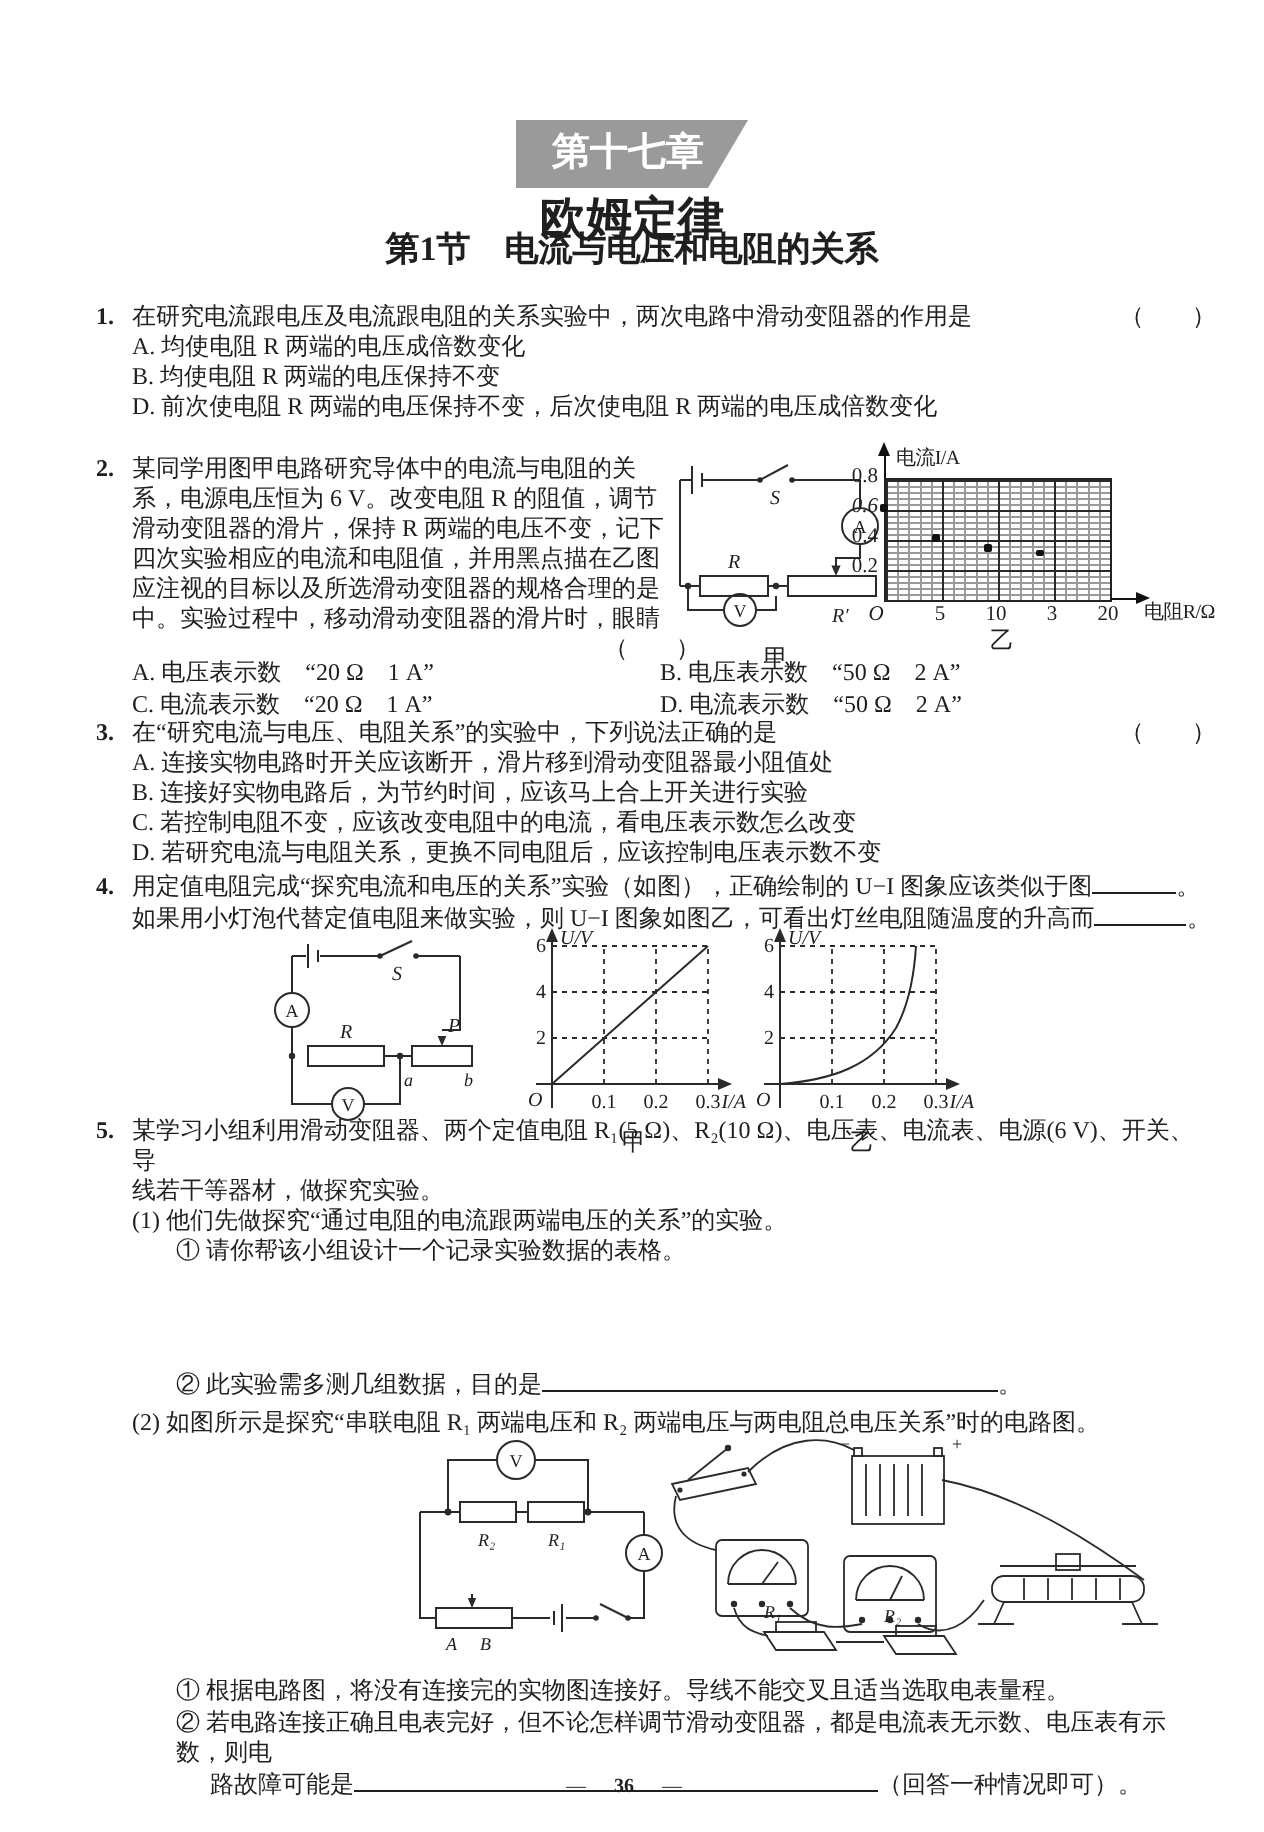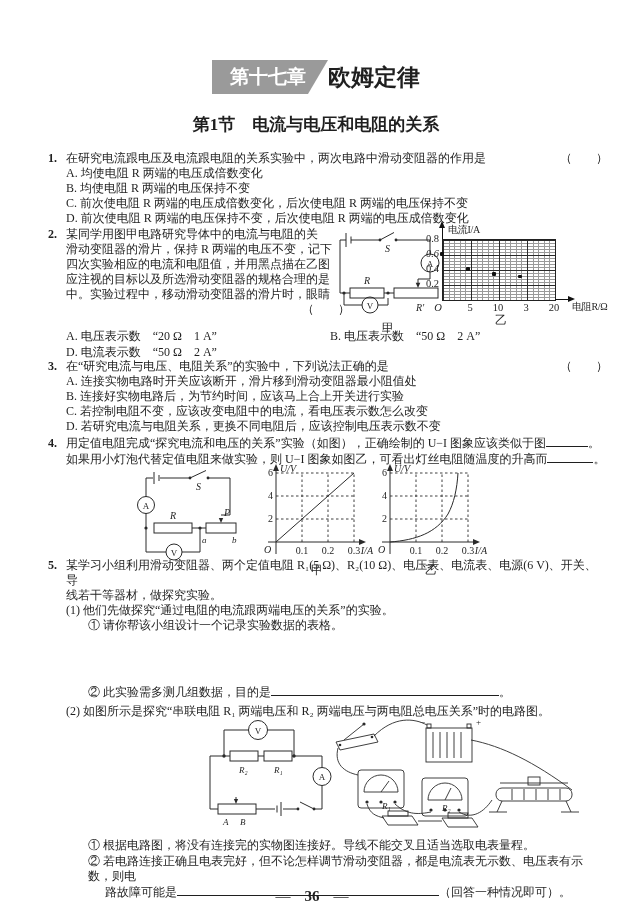--- a/index.html
+++ b/index.html
@@ -8,21 +8,21 @@
   .abs{position:absolute;}
   .line{font-size:12px;line-height:15px;}
   .tight .line{line-height:15px;}
   .qnum{font-weight:bold;display:inline-block;width:18px;margin-left:-18px;}
   .hang{padding-left:18px;}
   .ind2{padding-left:22px;}
   .bracket{float:right;}
   .bl{display:inline-block;height:11px;border-bottom:1px solid #1f1f1f;vertical-align:baseline;}
   .figlab{font-size:12px;text-align:center;}
   
-  .banner{display:flex;justify-content:center;align-items:center;}
+  .banner{display:flex;justify-content:center;align-items:center;flex-direction:column;}
   .badge{background:#9a9a9a;color:#fff;font-weight:bold;font-size:19px;line-height:30px;
          padding:2px 22px 2px 18px;clip-path:polygon(0 0,100% 0,calc(100% - 20px) 100%,0 100%);}
   .chaptitle{font-weight:bold;font-size:23px;}
   .sectitle{font-weight:bold;font-size:17px;text-align:center;width:632px;}
   .optgrid{display:grid;grid-template-columns:264px 1fr;}
   .optgrid .line{line-height:15.5px;}
   
   .g2{width:200px;height:102px;}
   .g2 .plot{position:absolute;left:26px;top:15px;width:112px;height:60px;border:1px solid #222;
     background-image:
@@ -40,21 +40,21 @@
             border-left:3.5px solid transparent;border-right:3.5px solid transparent;border-bottom:7px solid #111;}
   .g2 .arrr{position:absolute;left:152px;top:72px;width:0;height:0;
             border-top:3.5px solid transparent;border-bottom:3.5px solid transparent;border-left:7px solid #111;}
   
   svg .w{stroke:#2a2a2a;fill:none;stroke-width:1;}
   svg .wt{stroke:#2a2a2a;fill:none;stroke-width:0.9;}
   svg .f{fill:#2a2a2a;stroke:none;}
   svg text{fill:#1f1f1f;font-family:"Liberation Serif","DejaVu Serif",serif;font-size:10px;}
   svg .it{font-style:italic;}
   svg .sm{font-size:9px;}
-  .footer{width:624px;text-align:center;font-size:15px;}
+  .footer{width:624px;text-align:center;font-size:10px;}
   .footer b{padding:0 14px;}
 </style>
 </head>
 <body>
 
 <div class="page">
 
   <div class="abs banner" style="left:0;top:60px;width:632px;">
     <div class="badge">
       <span>第十七章</span>
@@ -63,28 +63,28 @@
   </div>
 
   <div class="abs sectitle" style="left:0;top:113px;">第1节　电流与电压和电阻的关系</div>
 
   <div class="abs hang" style="left:48px;top:151px;width:542px;">
     <div class="line">
       <span class="qnum">1.</span><span>在研究电流跟电压及电流跟电阻的关系实验中，两次电路中滑动变阻器的作用是</span><span class="bracket">（　　）</span>
     </div>
     <div class="line">A. 均使电阻 R 两端的电压成倍数变化</div>
     <div class="line">B. 均使电阻 R 两端的电压保持不变</div>
-    <div class="line">C. 前次使电阻 R 两端的电压成倍数变化，后次使电阻 R 两端的电压保持不变</div>
     <div class="line">D. 前次使电阻 R 两端的电压保持不变，后次使电阻 R 两端的电压成倍数变化</div>
   </div>
 
   <div class="abs hang tight" style="left:48px;top:227px;width:290px;">
     <div class="line">
       <span class="qnum">2.</span><span>某同学用图甲电路研究导体中的电流与电阻的关</span>
     </div>
+    <div class="line">系，电源电压恒为 6 V。改变电阻 R 的阻值，调节</div>
     <div class="line">滑动变阻器的滑片，保持 R 两端的电压不变，记下</div>
     <div class="line">四次实验相应的电流和电阻值，并用黑点描在乙图</div>
     <div class="line">应注视的目标以及所选滑动变阻器的规格合理的是</div>
     <div class="line">中。实验过程中，移动滑动变阻器的滑片时，眼睛</div>
     <div class="line" style="text-align:right;padding-right:6px;">（　　）</div>
   </div>
 
   <div class="abs" style="left:330px;top:230px;width:116px;">
     <svg width="116" height="86" viewBox="0 0 116 86">
       <path class="w" d="M10,10 H16 M21,10 H50 M66,10 H100 M100,10 V24 M100,42 V49 H88 V53 M10,10 V63 M10,63 H20 M54,63 H64"></path>
@@ -130,20 +130,21 @@
     <span class="xtk" style="left:138px;">20</span>
     <div class="xext"></div>
     <div class="arrr"></div>
     <span class="axlab" style="left:156px;top:77px;">电阻R/Ω</span>
     <div class="figlab abs" style="left:40px;top:88px;width:90px;">乙</div>
   </div>
 
   <div class="abs optgrid" style="left:66px;top:329px;width:524px;">
     <div class="line">A. 电压表示数　“20 Ω　1 A”</div>
     <div class="line">B. 电压表示数　“50 Ω　2 A”</div>
+    <div class="line">C. 电流表示数　“20 Ω　1 A”</div>
     <div class="line">D. 电流表示数　“50 Ω　2 A”</div>
   </div>
 
   <div class="abs hang" style="left:48px;top:359px;width:542px;">
     <div class="line">
       <span class="qnum">3.</span><span>在“研究电流与电压、电阻关系”的实验中，下列说法正确的是</span><span class="bracket">（　　）</span>
     </div>
     <div class="line">A. 连接实物电路时开关应该断开，滑片移到滑动变阻器最小阻值处</div>
     <div class="line">B. 连接好实物电路后，为节约时间，应该马上合上开关进行实验</div>
     <div class="line">C. 若控制电阻不变，应该改变电阻中的电流，看电压表示数怎么改变</div>

